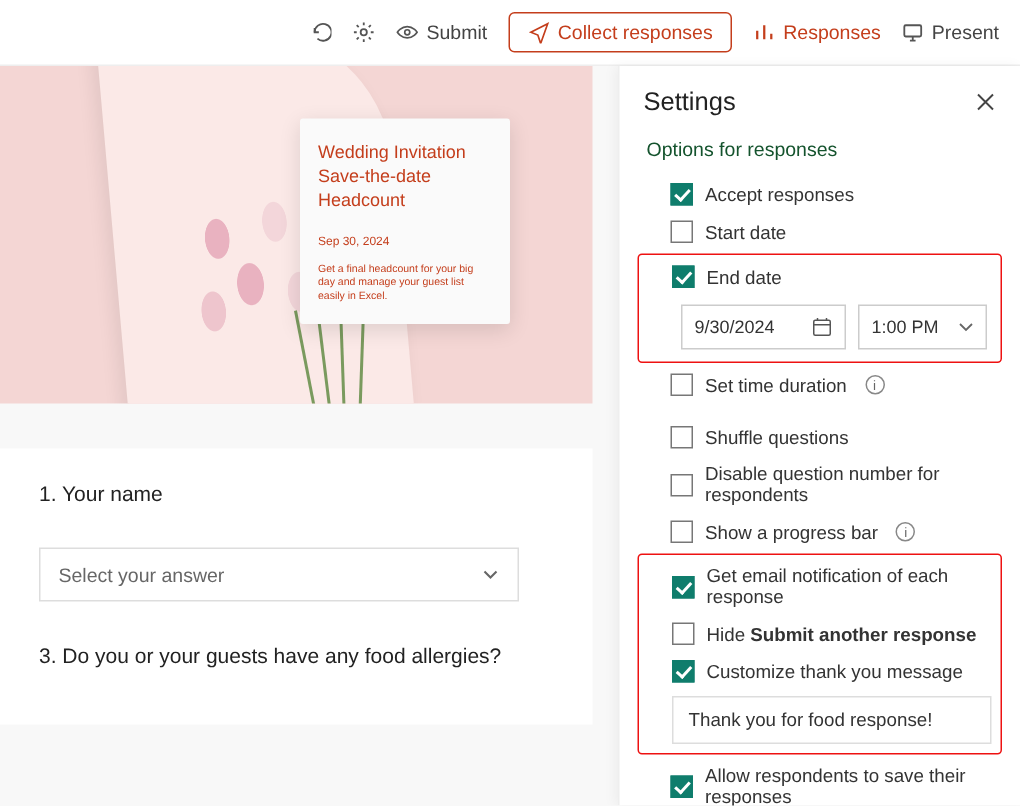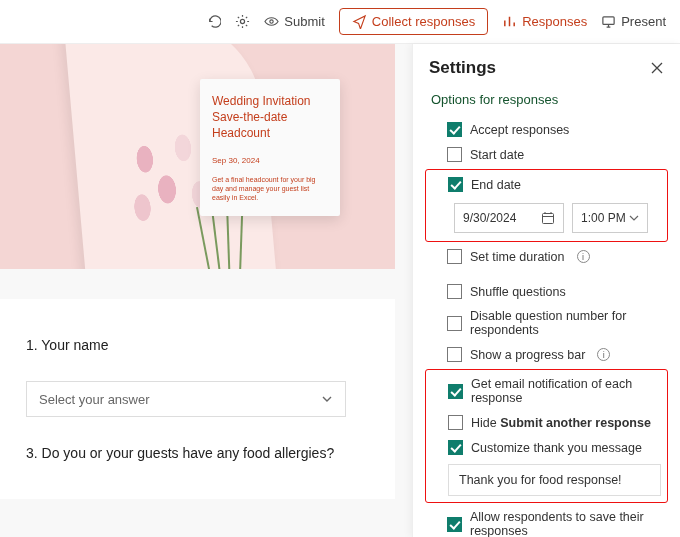--- a/index.html
+++ b/index.html
@@ -24,43 +24,43 @@
 .flower-stems span:nth-child(2){ left:22px; height:75px; transform:rotate(-2deg);}
 .flower-stems span:nth-child(3){ left:34px; height:85px; transform:rotate(3deg);}
 .flower-stems span:nth-child(4){ left:46px; height:70px; transform:rotate(7deg);}
 .hero-card { position: absolute; right: 55px; top: 35px; width: 140px; background: #fafafa; border-radius: 2px; box-shadow: 0 4px 14px rgba(0,0,0,0.12); padding: 14px 12px; }
 .hero-title { color: #c43e1c; font-size: 12px; line-height: 1.35; }
 .hero-date { color: #c43e1c; font-size: 8px; margin-top: 14px; }
 .hero-desc { color: #c43e1c; font-size: 7px; line-height: 1.3; margin-top: 10px; }
 
 .form-card { margin-top: 30px; background: #fff; padding: 22px 26px 10px; }
 .q { margin-bottom: 28px; }
-.q-label { font-size: 14px; color: #222; margin-bottom: 14px; margin-top: 16px; }
+.q-label { font-size: 14px; color: #222; margin-bottom: 14px; }
 .ans-input { width: 320px; height: 36px; background: #f3f3f3; border: none; padding: 0 12px; font-size: 13px; color: #666; }
 .ans-select { width: 320px; height: 36px; background: #fff; border: 1px solid #ddd; padding: 0 12px; font-size: 13px; color: #666; display: flex; align-items: center; justify-content: space-between; }
 
 
 .panel { position: absolute; top: 44px; right: 0; width: 268px; height: 493px; background: #fff; border-left: 1px solid #eee; box-shadow: -2px 0 8px rgba(0,0,0,0.05); }
 .panel-head { display: flex; align-items: center; justify-content: space-between; padding: 14px 16px; }
-.panel-title { font-size: 17px; font-weight: 700; color: #222; }
+.panel-title { font-size: 17px; font-weight: 400; color: #222; }
 .close { width: 14px; height: 14px; cursor: pointer; }
 .panel-body { padding: 0 12px; font-size: 12.5px; color: #333; }
 .section-label { font-size: 13px; color: #14532d; margin: 0 0 10px 6px; }
 .row { display: flex; align-items: center; gap: 8px; padding: 5px 6px; }
 .row.indent { padding-left: 22px; }
 .cb { width: 15px; height: 15px; border: 1.5px solid #777; flex-shrink: 0; cursor: pointer; position: relative; }
 .cb.checked { background: #0f7d6c; border-color: #0f7d6c; }
 .cb.checked::after { content: ""; position: absolute; left: 4px; top: 1px; width: 4px; height: 8px; border: solid #fff; border-width: 0 2px 2px 0; transform: rotate(42deg); }
 .info { width: 13px; height: 13px; border: 1px solid #888; border-radius: 50%; display: inline-flex; align-items: center; justify-content: center; font-size: 9px; color: #666; margin-left: 4px; }
 
 .highlight { border: 1.5px solid #e11; border-radius: 3px; margin: 2px 0; padding: 2px 0; }
 .date-row { display: flex; gap: 8px; padding: 6px 6px 6px 28px; align-items: center; }
 .date-field { border: 1px solid #ccc; height: 30px; display: flex; align-items: center; padding: 0 8px; font-size: 12px; color: #333; background: #fff; }
 .date-field.d { width: 110px; justify-content: space-between; }
-.date-field.t { width: 76px; justify-content: space-between; }
+.date-field.t { width: 86px; justify-content: space-between; }
 
 .thankyou { margin: 4px 6px 4px 22px; border: 1px solid #ddd; padding: 8px 10px; font-size: 12.5px; color: #333; background: #fff; }
 .gap { height: 10px; }
 </style>
 </head>
 <body>
 
 <div class="toolbar">
   <div class="toolbar-item">
       <span class="ico">

